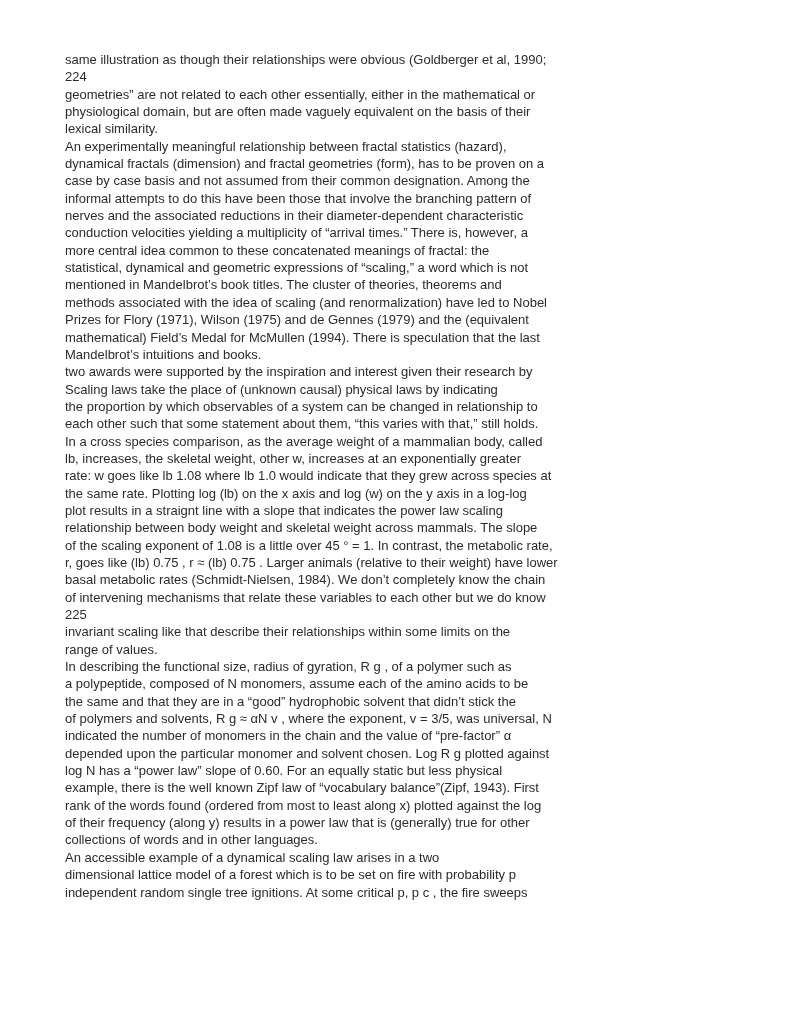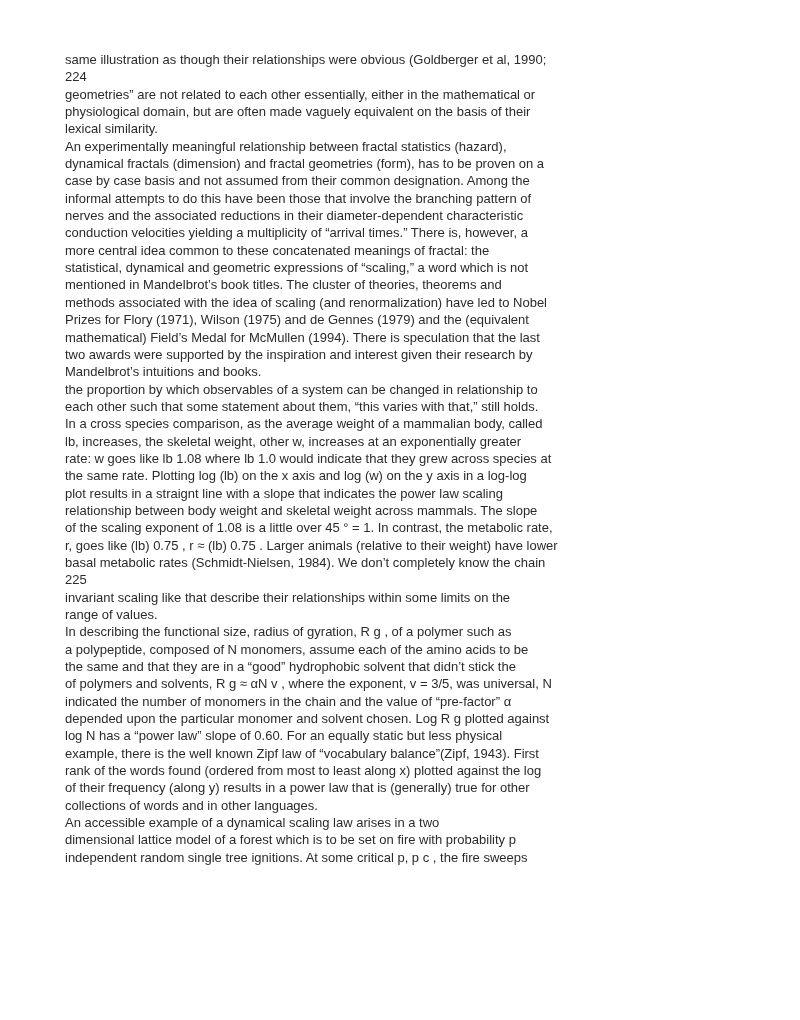--- a/index.html
+++ b/index.html
@@ -44,33 +44,35 @@
       <div class="line">case by case basis and not assumed from their common designation. Among the</div>
       <div class="line">informal attempts to do this have been those that involve the branching pattern of</div>
       <div class="line">nerves and the associated reductions in their diameter-dependent characteristic</div>
       <div class="line">conduction velocities yielding a multiplicity of “arrival times.” There is, however, a</div>
       <div class="line">more central idea common to these concatenated meanings of fractal: the</div>
       <div class="line">statistical, dynamical and geometric expressions of “scaling,” a word which is not</div>
       <div class="line">mentioned in Mandelbrot’s book titles. The cluster of theories, theorems and</div>
       <div class="line">methods associated with the idea of scaling (and renormalization) have led to Nobel</div>
       <div class="line">Prizes for Flory (1971), Wilson (1975) and de Gennes (1979) and the (equivalent</div>
       <div class="line">mathematical) Field’s Medal for McMullen (1994). There is speculation that the last</div>
+      <div class="line">Mandelbrot’s intuitions and books.</div>
       <div class="line">two awards were supported by the inspiration and interest given their research by</div>
-      <div class="line">Mandelbrot’s intuitions and books.</div>
+      <div class="line">Scaling laws take the place of (unknown causal) physical laws by indicating</div>
       <div class="line">the proportion by which observables of a system can be changed in relationship to</div>
       <div class="line">each other such that some statement about them, “this varies with that,” still holds.</div>
       <div class="line">In a cross species comparison, as the average weight of a mammalian body, called</div>
       <div class="line">lb, increases, the skeletal weight, other w, increases at an exponentially greater</div>
       <div class="line">rate: w goes like lb 1.08 where lb 1.0 would indicate that they grew across species at</div>
       <div class="line">the same rate. Plotting log (lb) on the x axis and log (w) on the y axis in a log-log</div>
       <div class="line">plot results in a straignt line with a slope that indicates the power law scaling</div>
       <div class="line">relationship between body weight and skeletal weight across mammals. The slope</div>
       <div class="line">of the scaling exponent of 1.08 is a little over 45 ° = 1. In contrast, the metabolic rate,</div>
       <div class="line">r, goes like (lb) 0.75 , r ≈ (lb) 0.75 . Larger animals (relative to their weight) have lower</div>
       <div class="line">basal metabolic rates (Schmidt-Nielsen, 1984). We don’t completely know the chain</div>
+      <div class="line">of intervening mechanisms that relate these variables to each other but we do know</div>
       <div class="line">225</div>
       <div class="line">invariant scaling like that describe their relationships within some limits on the</div>
       <div class="line">range of values.</div>
       <div class="line">In describing the functional size, radius of gyration, R g , of a polymer such as</div>
       <div class="line">a polypeptide, composed of N monomers, assume each of the amino acids to be</div>
       <div class="line">the same and that they are in a “good” hydrophobic solvent that didn’t stick the</div>
       <div class="line">of polymers and solvents, R g ≈ αN v , where the exponent, v = 3/5, was universal, N</div>
       <div class="line">indicated the number of monomers in the chain and the value of “pre-factor” α</div>
       <div class="line">depended upon the particular monomer and solvent chosen. Log R g plotted against</div>
       <div class="line">log N has a “power law” slope of 0.60. For an equally static but less physical</div>

